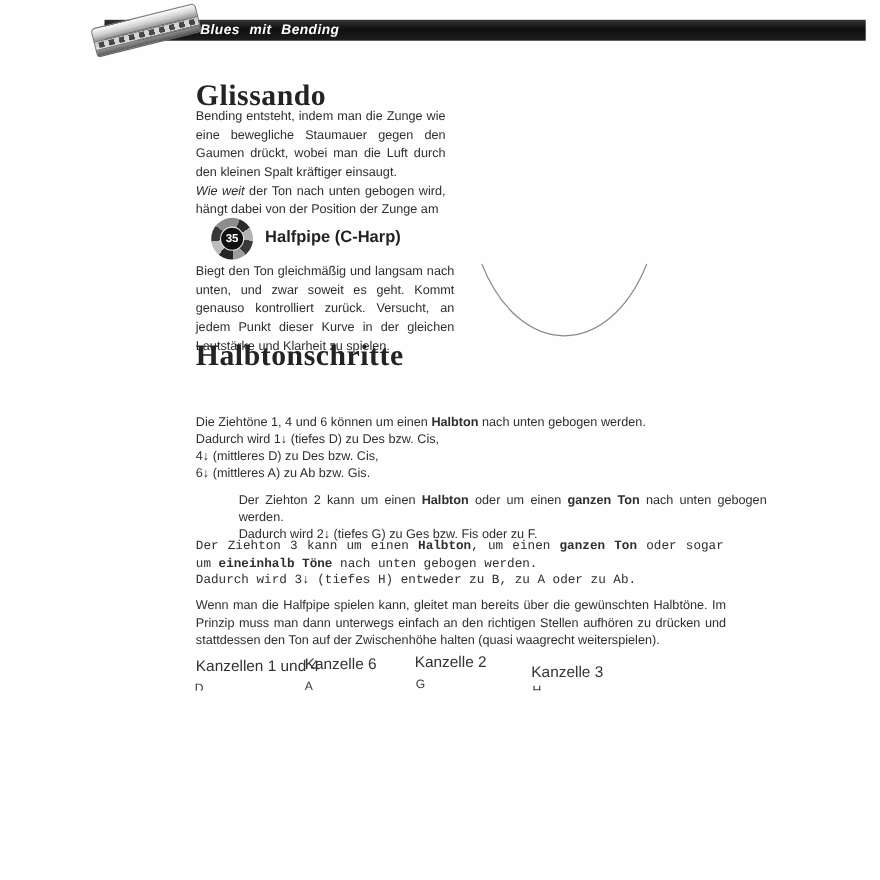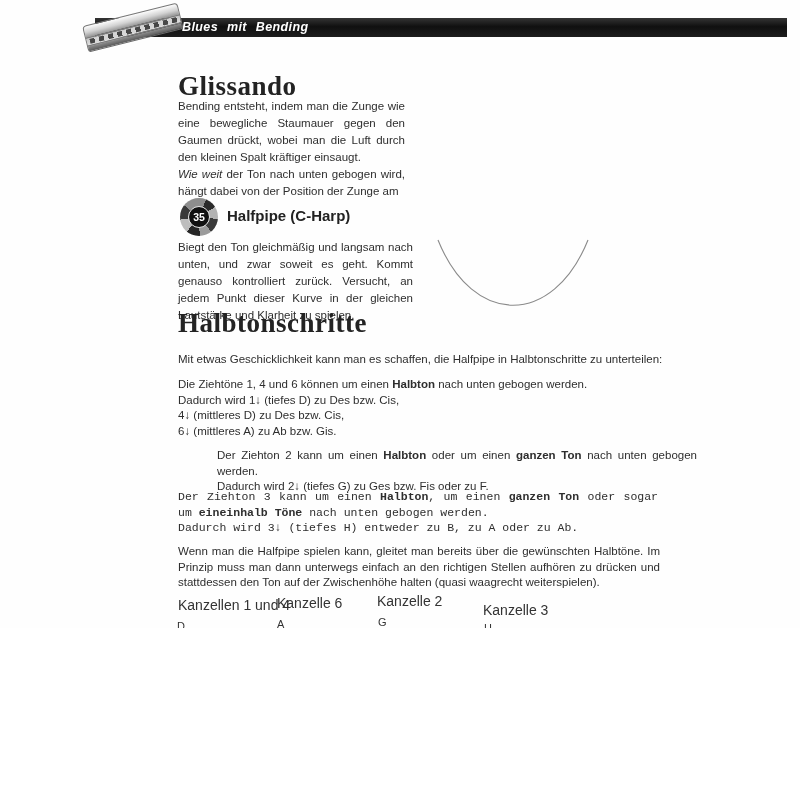--- a/index.html
+++ b/index.html
@@ -25,28 +25,28 @@
   
   .h1{position:absolute;font-family:"Liberation Serif",serif;font-weight:bold;
       font-size:27px;letter-spacing:.5px;color:#232323;}
   .body-col{position:absolute;font-size:11.5px;line-height:17px;text-align:justify;color:#2e2e2e;}
   .line{position:absolute;font-size:11.5px;color:#2e2e2e;white-space:nowrap;}
   .block{position:absolute;font-size:11.5px;line-height:15.5px;text-align:justify;color:#2e2e2e;}
   .block b,.line b{font-weight:bold;}
   .it{font-style:italic;}
 
   
-  .disc{position:absolute;left:180px;top:198px;width:38px;height:38px;border-radius:50%;
+  .disc{position:absolute;left:192px;top:198px;width:38px;height:38px;border-radius:50%;
         background:conic-gradient(#8d8d8d 0 22deg,#2b2b2b 22deg 58deg,#b3b3b3 58deg 96deg,
                    #3a3a3a 96deg 140deg,#9b9b9b 140deg 178deg,#262626 178deg 220deg,
                    #bdbdbd 220deg 262deg,#383838 262deg 308deg,#8d8d8d 308deg 360deg);text-align:center;}
   .disc-center{position:absolute;inset:8px;background:#111;border-radius:50%;border:1px solid #e8e8e8;
         display:flex;align-items:center;justify-content:center;color:#fff;
         font-size:10.5px;font-weight:bold;}
-  .track-title{position:absolute;left:227px;top:207px;font-size:15px;font-weight:bold;color:#222;}
+  .track-title{position:absolute;left:241px;top:207px;font-size:15px;font-weight:bold;color:#222;}
 
   
   .curve-svg{position:absolute;left:428px;top:232px;}
   .diagram-svg{position:absolute;left:170px;top:612px;}
   .note{position:absolute;font-size:11px;color:#333;white-space:nowrap;}
   .kanz-label{position:absolute;font-size:14px;color:#333;white-space:nowrap;}
 
   
   .footer-bar{position:absolute;left:85px;top:752px;width:84px;height:13px;background:#be185d;
               display:flex;align-items:center;justify-content:flex-end;padding-right:5px;box-sizing:border-box;}
@@ -84,21 +84,20 @@
   <div class="track-title">Halfpipe (C-Harp)</div>
 
   <div class="body-col" style="left:178px;top:239px;width:235px;">Biegt den Ton gleichmäßig und langsam nach unten, und zwar soweit es geht. Kommt genauso kontrolliert zurück. Versucht, an jedem Punkt dieser Kurve in der gleichen Lautstärke und Klarheit zu spielen.</div>
 
   <svg class="curve-svg" width="175" height="80" viewBox="0 0 175 80">
     <path d="M10,8 C45,95 125,95 160,8" fill="none" stroke="#8a8a8a" stroke-width="1.1"></path>
   </svg>
 
   <div class="h1" style="left:178px;top:308px;">Halbtonschritte</div>
 
-  <div class="line" style="left:178px;top:353px;">Mit etwas Geschicklichkeit kann man es schaffen, die Halfpipe in Halbtonschritte zu unterteilen:</div>
 
   <div class="block" style="left:178px;top:377px;width:480px;">
     <span>Die Ziehtöne 1, 4 und 6 können um einen </span><b>Halbton</b><span> nach unten gebogen werden.</span><br>
     <span>Dadurch wird 1↓ (tiefes D) zu Des bzw. Cis,</span><br>
     <span>4↓ (mittleres D) zu Des bzw. Cis,</span><br>
     <span>6↓ (mittleres A) zu Ab bzw. Gis.</span>
   </div>
 
   <div class="block" style="left:178px;top:448px;width:480px;margin-left:39px;">
     <span>Der Ziehton 2 kann um einen </span><b>Halbton</b><span> oder um einen </span><b>ganzen Ton</b><span> nach unten gebogen werden.</span><br>

